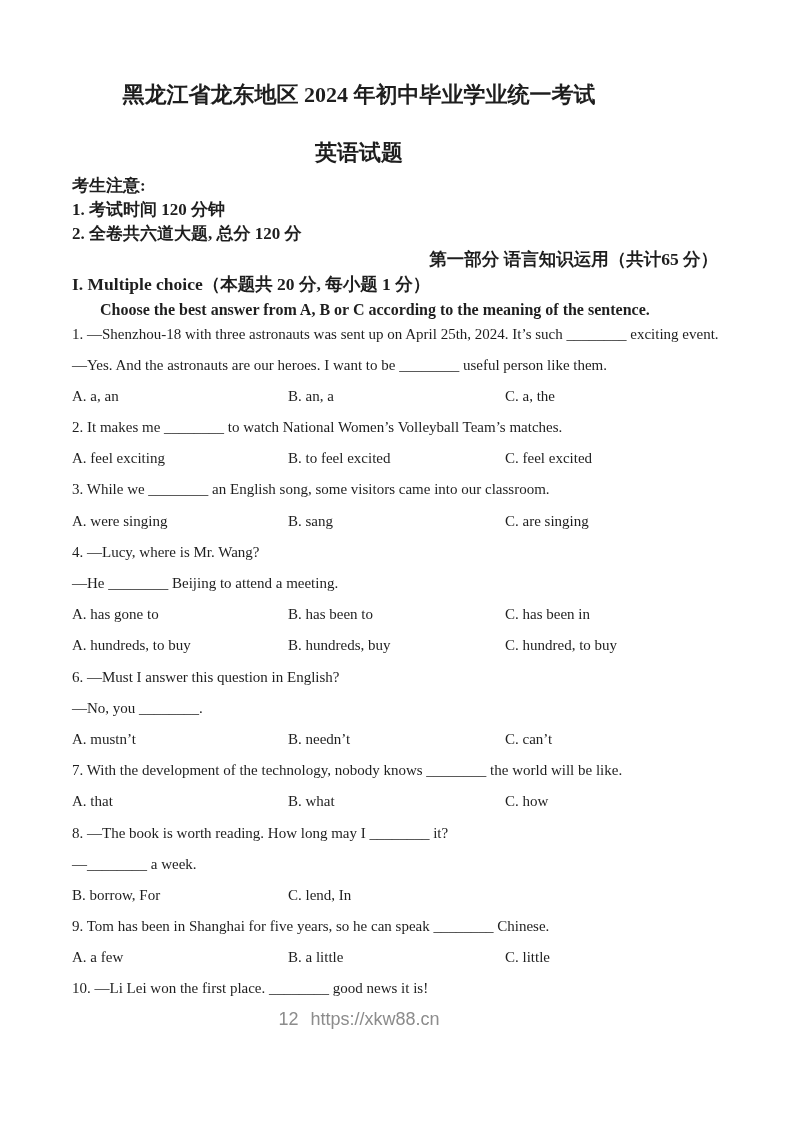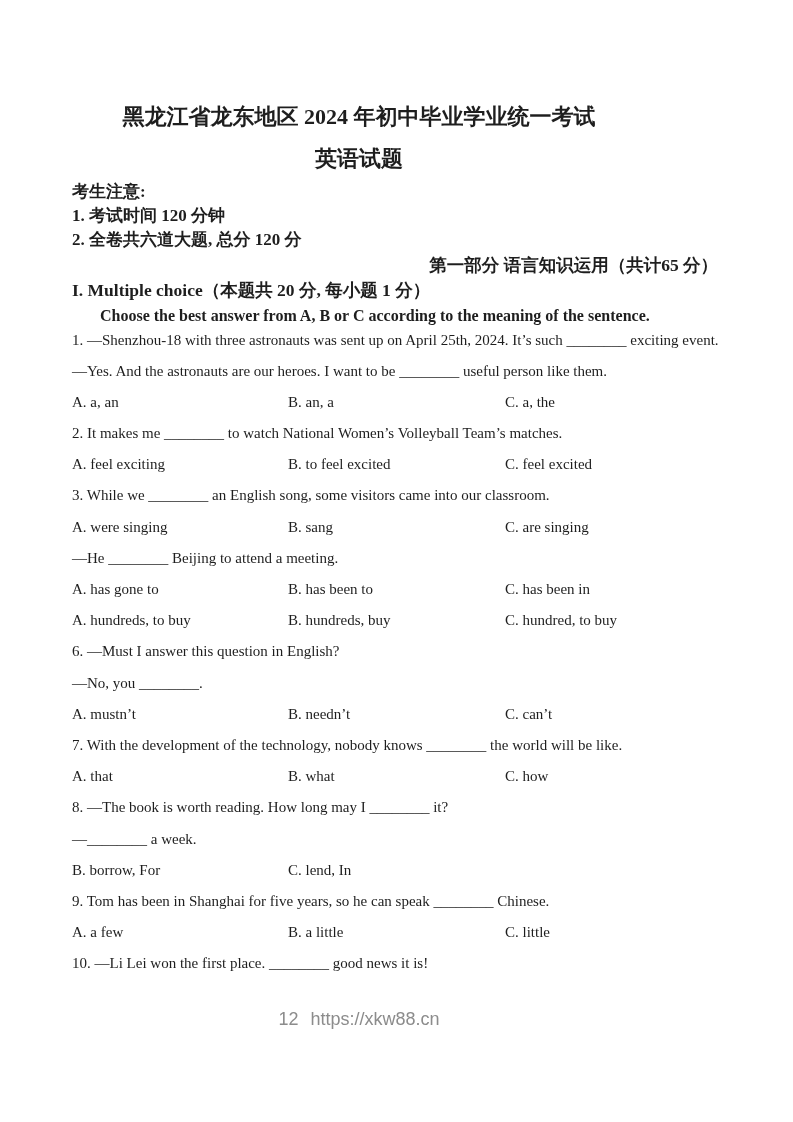--- a/index.html
+++ b/index.html
@@ -2,33 +2,33 @@
 <html><head>
 <meta charset="utf-8">
 <style>
   html, body { margin: 0; padding: 0; background: #ffffff; }
   .page {
     position: relative;
     width: 718px;
     height: 1122px;
     background: #ffffff;
     box-sizing: border-box;
-    padding-top: 102px;
+    padding-top: 80px;
     font-family: "Liberation Serif", "DejaVu Serif", serif;
     color: #1e1e1e;
     overflow: hidden;
   }
   .title {
     height: 30px; line-height: 30px;
     text-align: center;
     font-size: 22px; font-weight: 700;
   }
   .subtitle {
     height: 30px; line-height: 30px;
-    margin-top: 12px;
+    margin-top: 28px;
     text-align: center;
     font-size: 22px; font-weight: 700;
   }
   .notice { margin: 6px 72px 0 72px; font-weight: 700; font-size: 17px; }
   .notice-line { height: 24px; line-height: 24px; white-space: nowrap; }
   .section-heading {
     height: 26px; line-height: 26px;
     text-align: right;
     font-size: 17.5px; font-weight: 700;
   }
@@ -93,20 +93,21 @@
         <span>A. feel exciting</span>
         <span>B. to feel excited</span>
         <span>C. feel excited</span>
       </div>
       <div class="qline">3. While we ________ an English song, some visitors came into our classroom.</div>
       <div class="qline opts">
         <span>A. were singing</span>
         <span>B. sang</span>
         <span>C. are singing</span>
       </div>
+      <div class="qline">4. —Lucy, where is Mr. Wang?</div>
       <div class="qline">—He ________ Beijing to attend a meeting.</div>
       <div class="qline opts">
         <span>A. has gone to</span>
         <span>B. has been to</span>
         <span>C. has been in</span>
       </div>
       <div class="qline opts">
         <span>A. hundreds, to buy</span>
         <span>B. hundreds, buy</span>
         <span>C. hundred, to buy</span>

